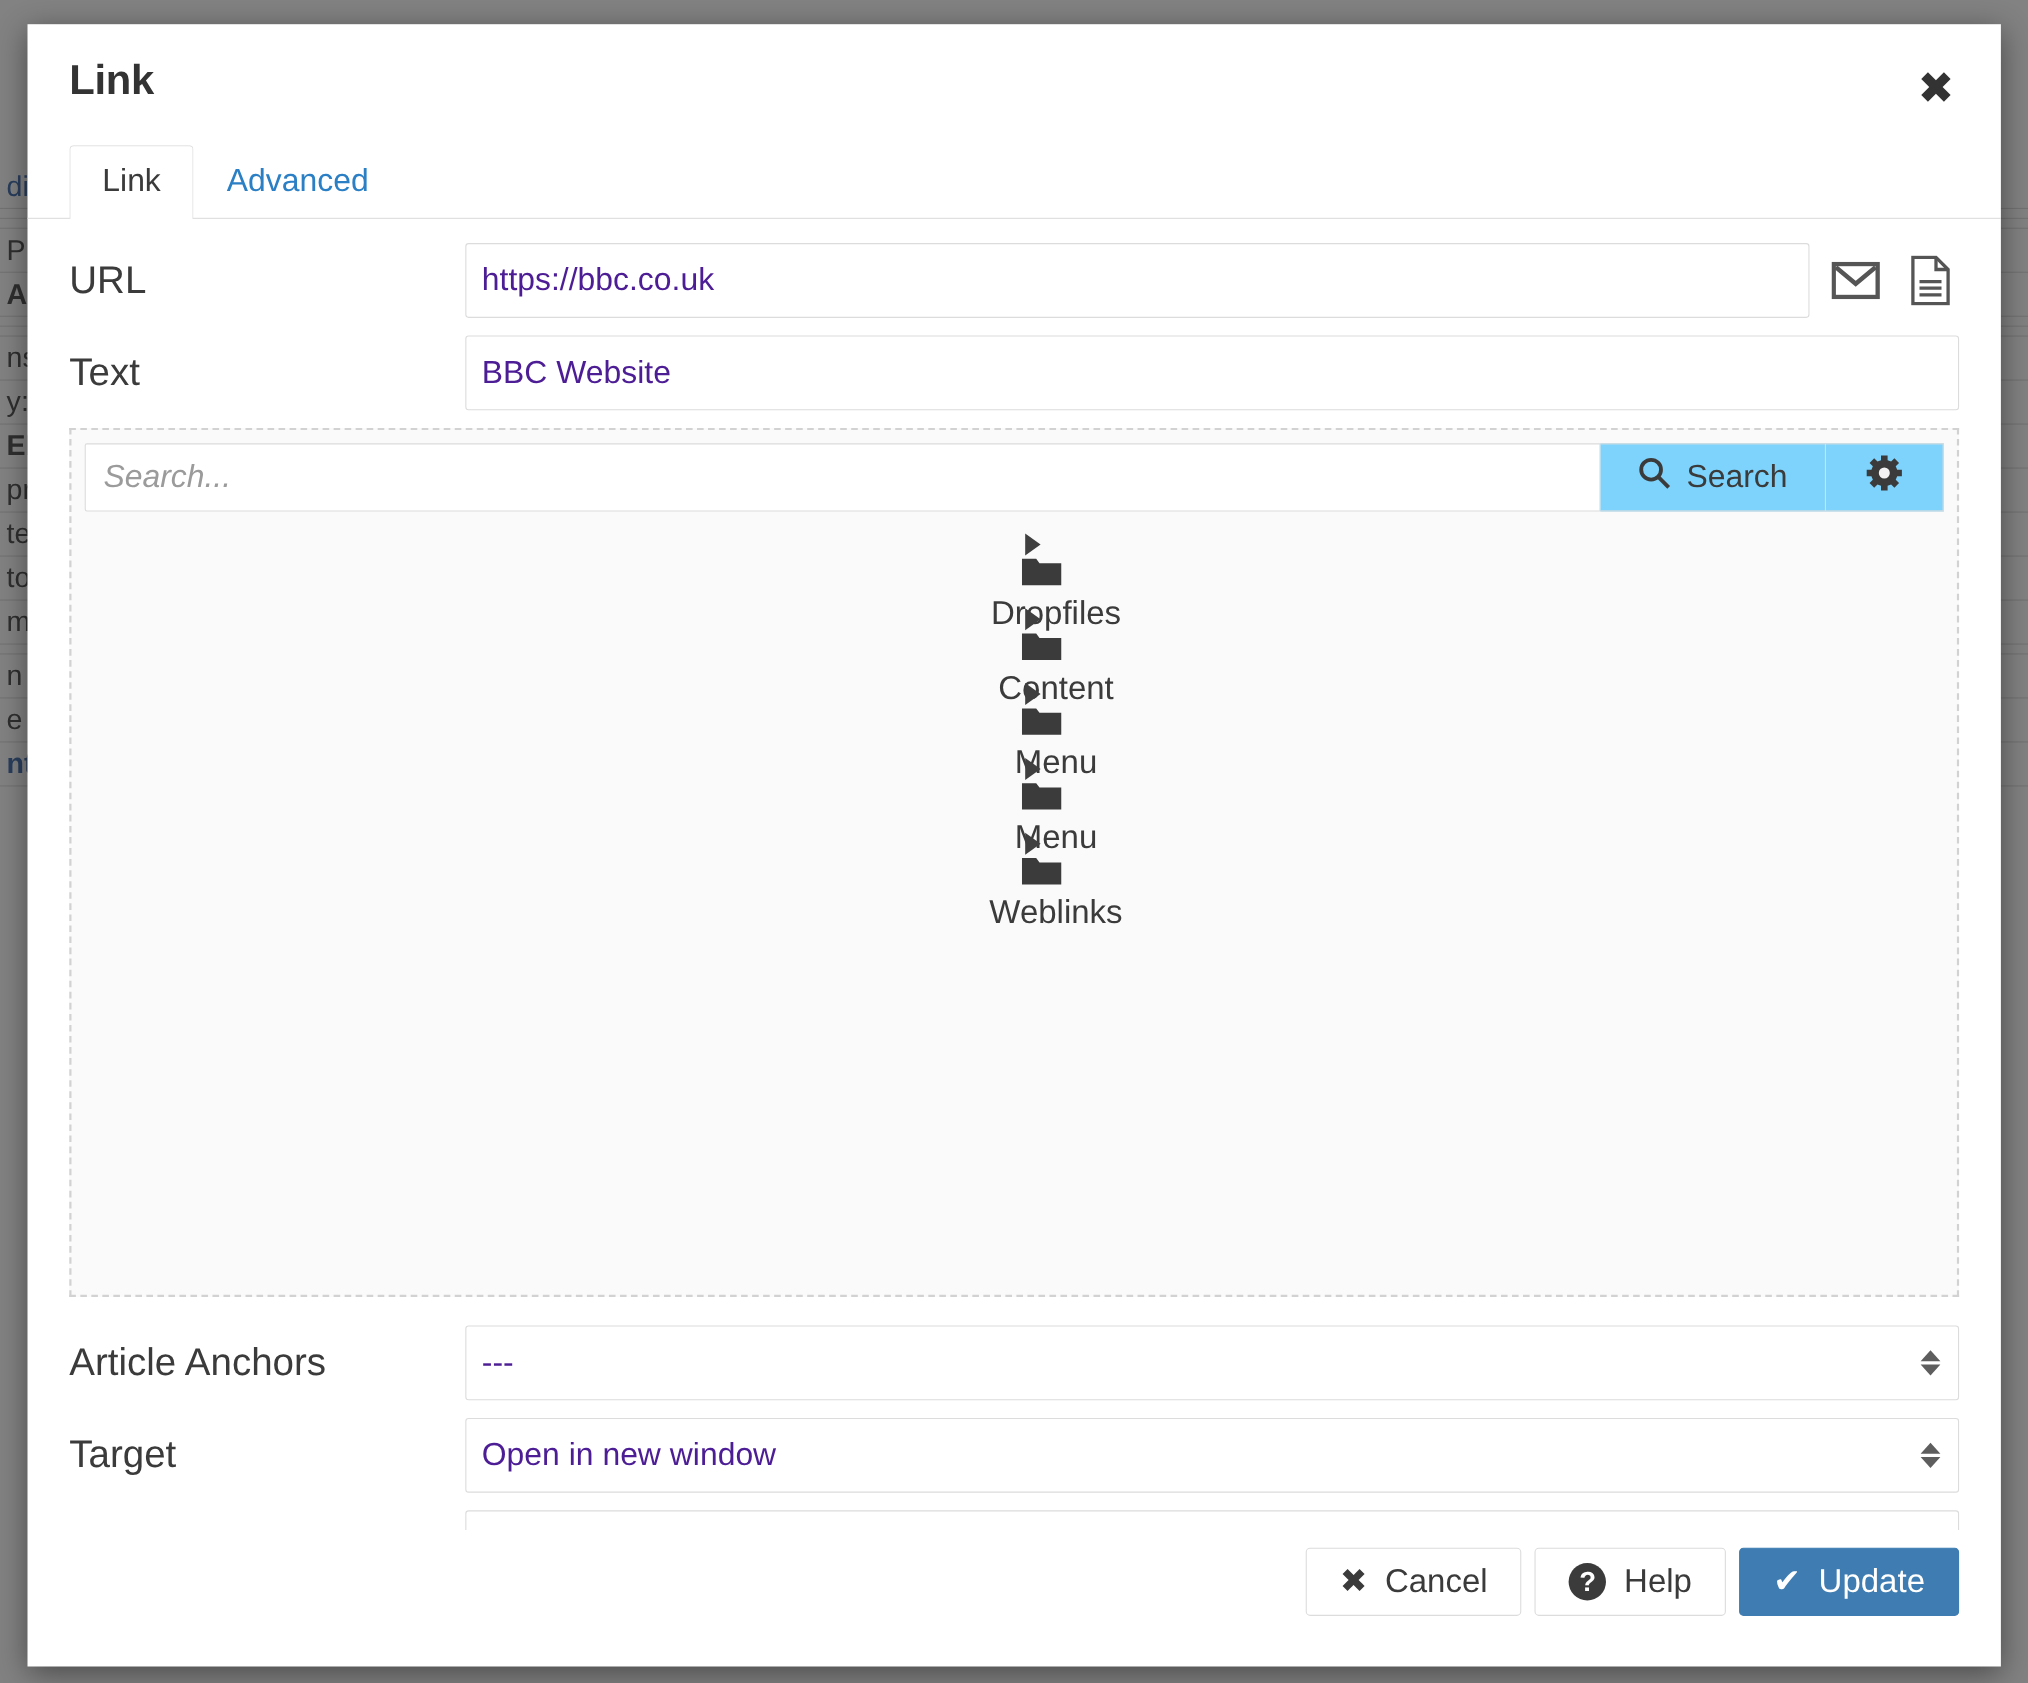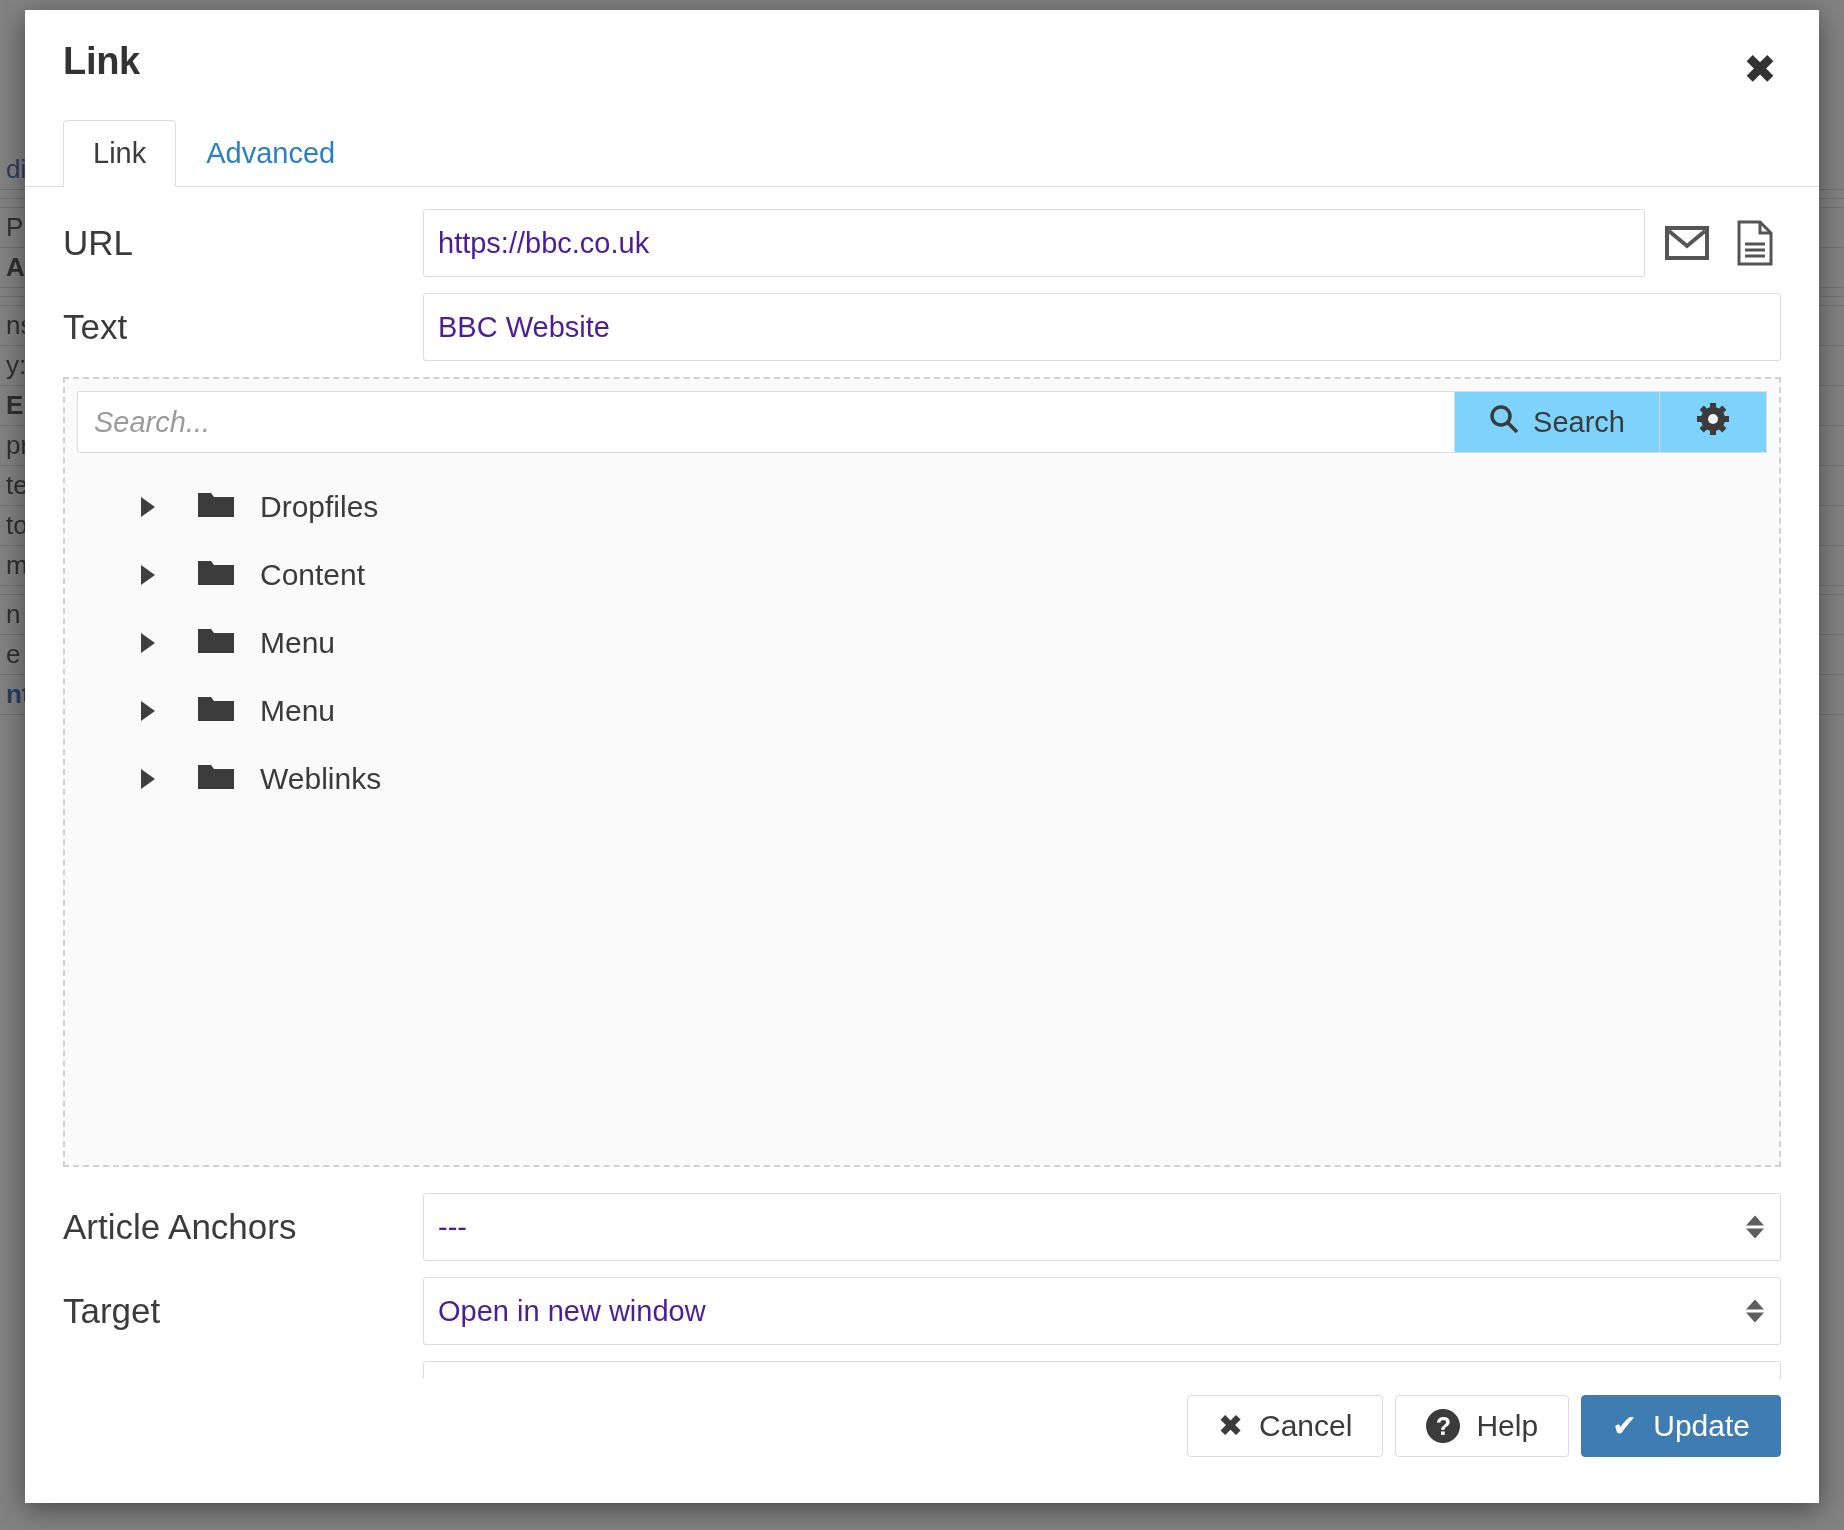--- a/index.html
+++ b/index.html
@@ -28,21 +28,21 @@
   #backdrop .bg-link { color: #2b5ea8; }
   #backdrop .bg-strong { font-weight: bold; }
   #dim {
     position: absolute; inset: 0;
     background: rgba(40,40,40,0.58);
   }
 
   
   #modal {
     position: absolute;
-    left: 25px; top: 10px;
+    left: 25px; top: 22px;
     width: 1794px; height: 1493px;
     background: #fff;
     box-shadow: 0 6px 26px rgba(0,0,0,0.45);
     display: flex; flex-direction: column;
   }
   .modal-header {
     position: relative;
     padding: 30px 34px 0 38px;
     height: 110px;
     flex: none;
@@ -199,20 +199,21 @@
 
   .tree { padding: 20px 0 0 0; flex: 1; overflow: auto; }
   .tree-item {
     display: flex;
     align-items: center;
     height: 68px;
     padding-left: 76px;
     cursor: pointer;
     font-size: 30px;
     color: #3b3b3b;
+    flex-direction: column;
   }
   .caret {
     width: 0; height: 0;
     border-top: 10px solid transparent;
     border-bottom: 10px solid transparent;
     border-left: 14px solid #3f3f3f;
     flex: none;
     margin-right: 43px;
   }
   .folder-ico { flex: none; margin-right: 26px; }

